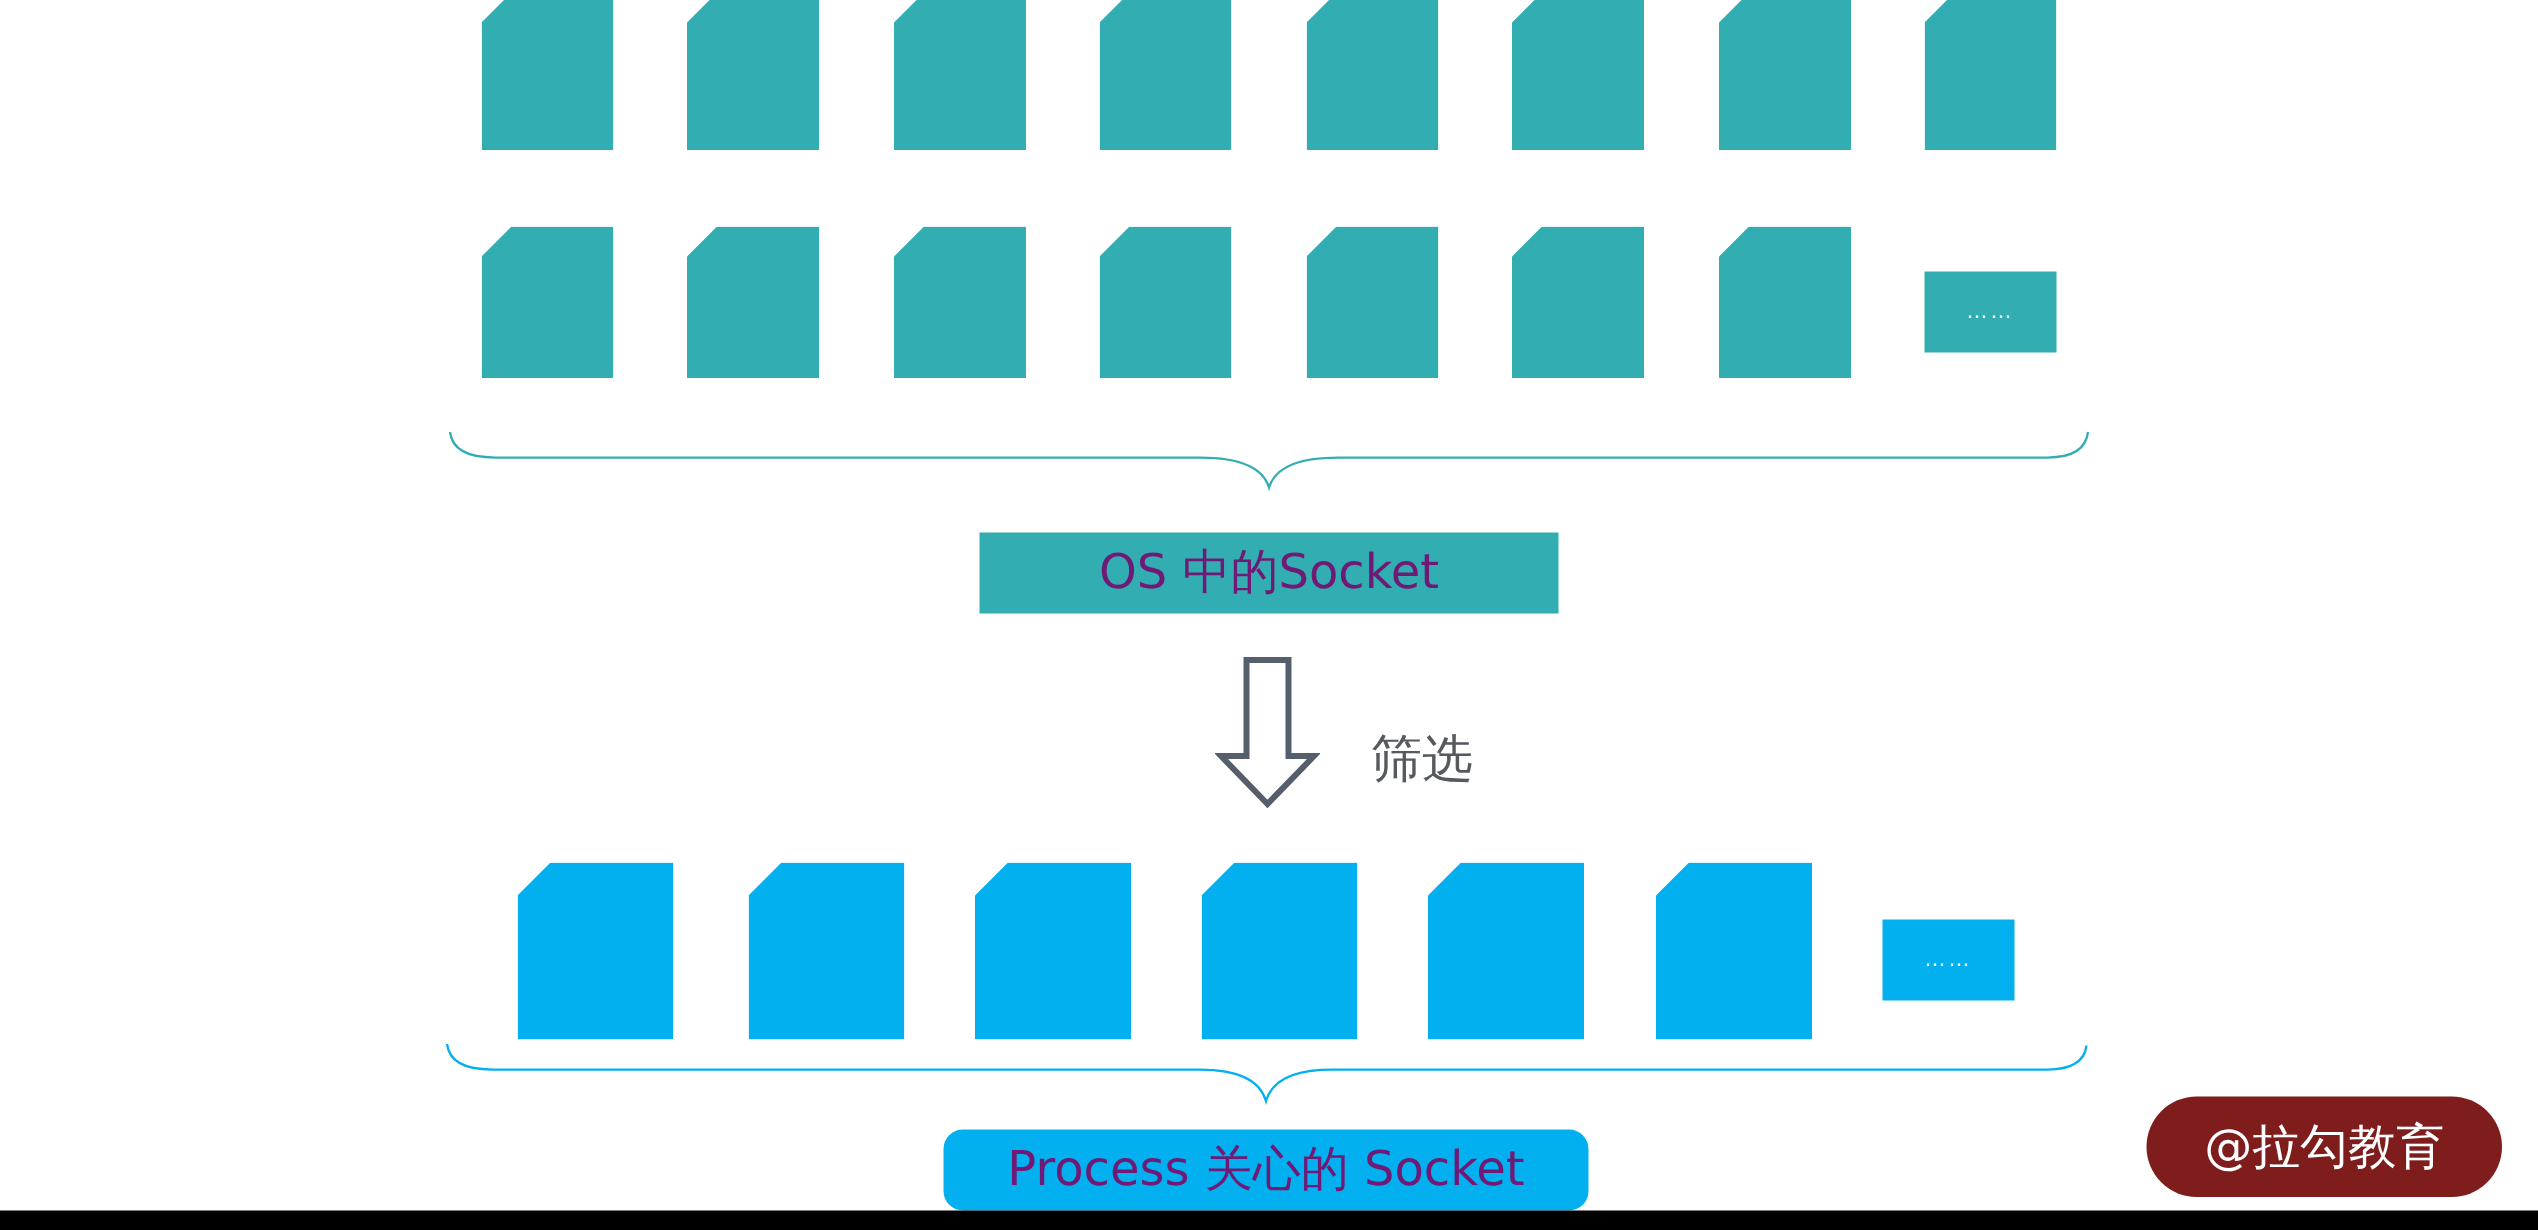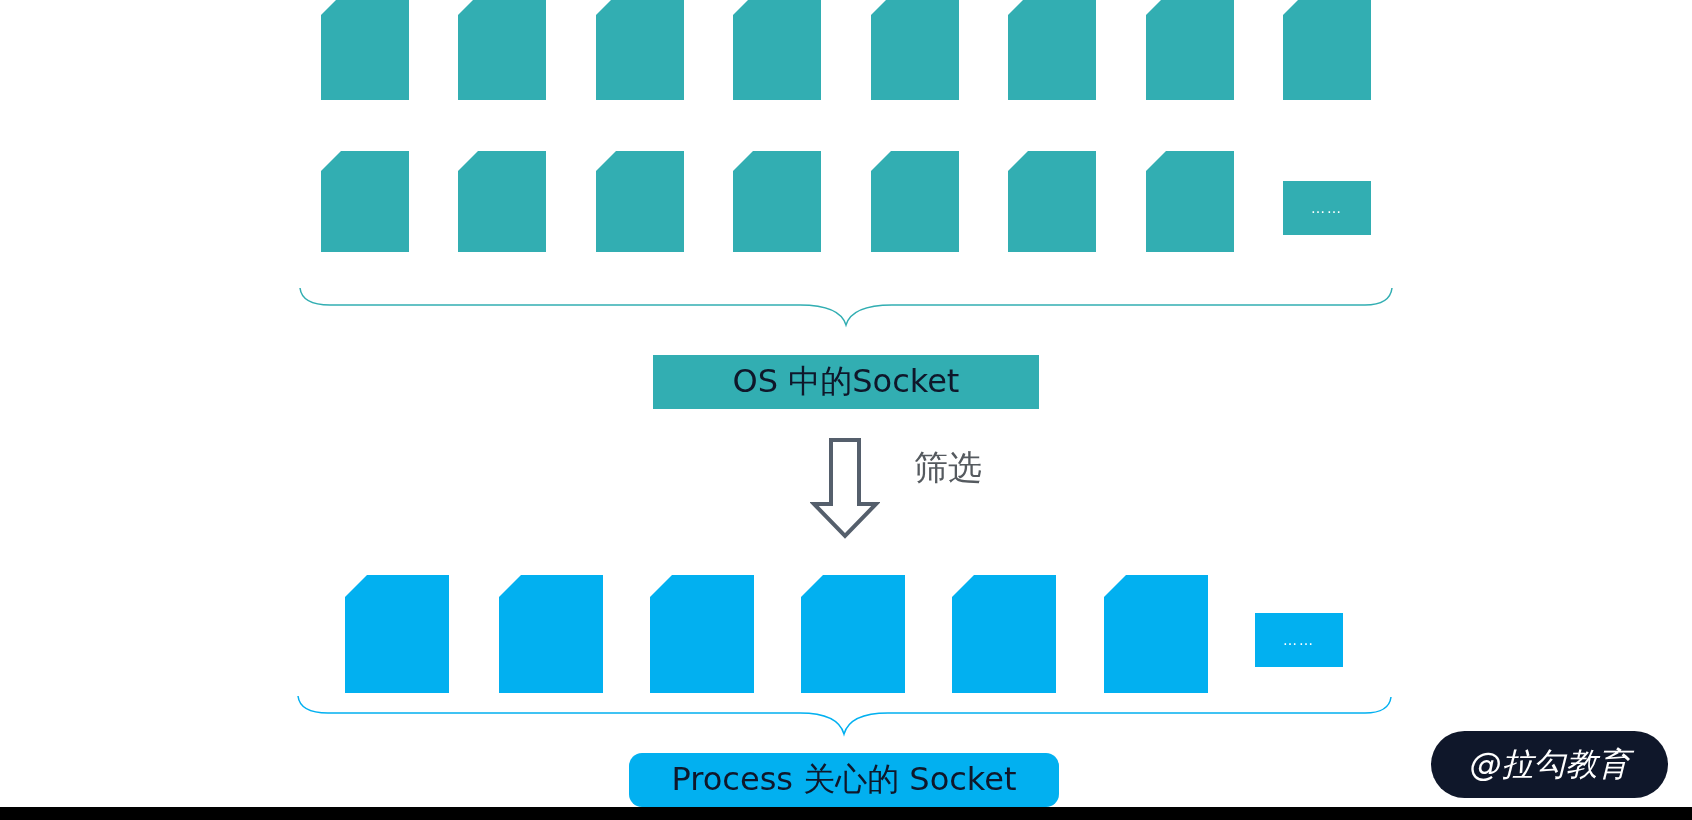--- a/index.html
+++ b/index.html
@@ -2,23 +2,23 @@
 <html><head>
 <meta charset="utf-8">
 <style>
   html, body { margin:0; padding:0; }
   body { width:1692px; height:820px; position:relative; overflow:hidden; background:#ffffff; font-family:"DejaVu Sans", sans-serif; }
   .abs { position:absolute; }
   .sock { position:absolute; clip-path: polygon(20px 0, 100% 0, 100% 100%, 0 100%, 0 20px); }
   .sock.os { background:#32aeb2; width:88px; }
   .sock.proc { background:#02b0f0; width:104px; height:118px; clip-path: polygon(22px 0, 100% 0, 100% 100%, 0 100%, 0 22px); }
   .ellipsis { position:absolute; color:#fff; font-size:14px; display:flex; align-items:center; justify-content:center; letter-spacing:2px; }
-  .label { position:absolute; color:#0f172a; font-size:32px; display:flex; align-items:center; justify-content:center; white-space:nowrap; }
+  .label { position:absolute; color:#701a75; font-size:32px; display:flex; align-items:center; justify-content:center; white-space:nowrap; }
   .filter-text { position:absolute; color:#555a5f; font-size:34px; }
-  .watermark { position:absolute; left:1431px; top:731px; width:237px; height:67px; border-radius:34px; background:#0f172a; color:#fff; font-size:32px; display:flex; align-items:center; justify-content:center;font-style:italic; }
+  .watermark { position:absolute; left:1431px; top:731px; width:237px; height:67px; border-radius:34px; background:#7f1d1d; color:#fff; font-size:32px; display:flex; align-items:center; justify-content:center; }
   .bottombar { position:absolute; left:0; top:807px; width:1692px; height:13px; background:#000; }
 </style>
 </head>
 <body>
 
 <div>
 
   <div class="sock os" style="left:321px;top:-5px;height:105px;"></div>
   <div class="sock os" style="left:458px;top:-5px;height:105px;"></div>
   <div class="sock os" style="left:596px;top:-5px;height:105px;"></div>
@@ -41,21 +41,21 @@
 <svg class="abs" style="left:0;top:0;" width="1692" height="820">
   <path d="M300 288 Q302 305 330 305 L800 305 Q840 305 846 325 Q852 305 892 305 L1365 305 Q1390 305 1392 288" fill="none" stroke="#32aeb2" stroke-width="1.5"></path>
   <path d="M298 696 Q300 713 328 713 L800 713 Q838 713 844 734 Q850 713 888 713 L1365 713 Q1389 713 1391 697" fill="none" stroke="#02b0f0" stroke-width="1.5"></path>
 </svg>
 
 <div class="label" style="left:653px;top:355px;width:386px;height:54px;background:#32aeb2;">OS 中的Socket</div>
 
 <svg class="abs" style="left:810px;top:438px;" width="70" height="102">
   <path d="M21 2 L49 2 L49 66 L66 66 L35 98 L4 66 L21 66 Z" fill="#fff" stroke="#555f6c" stroke-width="4" stroke-linejoin="miter"></path>
 </svg>
-<div class="filter-text" style="left:914px;top:445px;">筛选</div>
+<div class="filter-text" style="left:914px;top:483px;">筛选</div>
 
 <div>
   <div class="sock proc" style="left:345px;top:575px;"></div>
   <div class="sock proc" style="left:499px;top:575px;"></div>
   <div class="sock proc" style="left:650px;top:575px;"></div>
   <div class="sock proc" style="left:801px;top:575px;"></div>
   <div class="sock proc" style="left:952px;top:575px;"></div>
   <div class="sock proc" style="left:1104px;top:575px;"></div>
   <div class="ellipsis" style="left:1255px;top:613px;width:88px;height:54px;background:#02b0f0;">……</div>
 </div>

